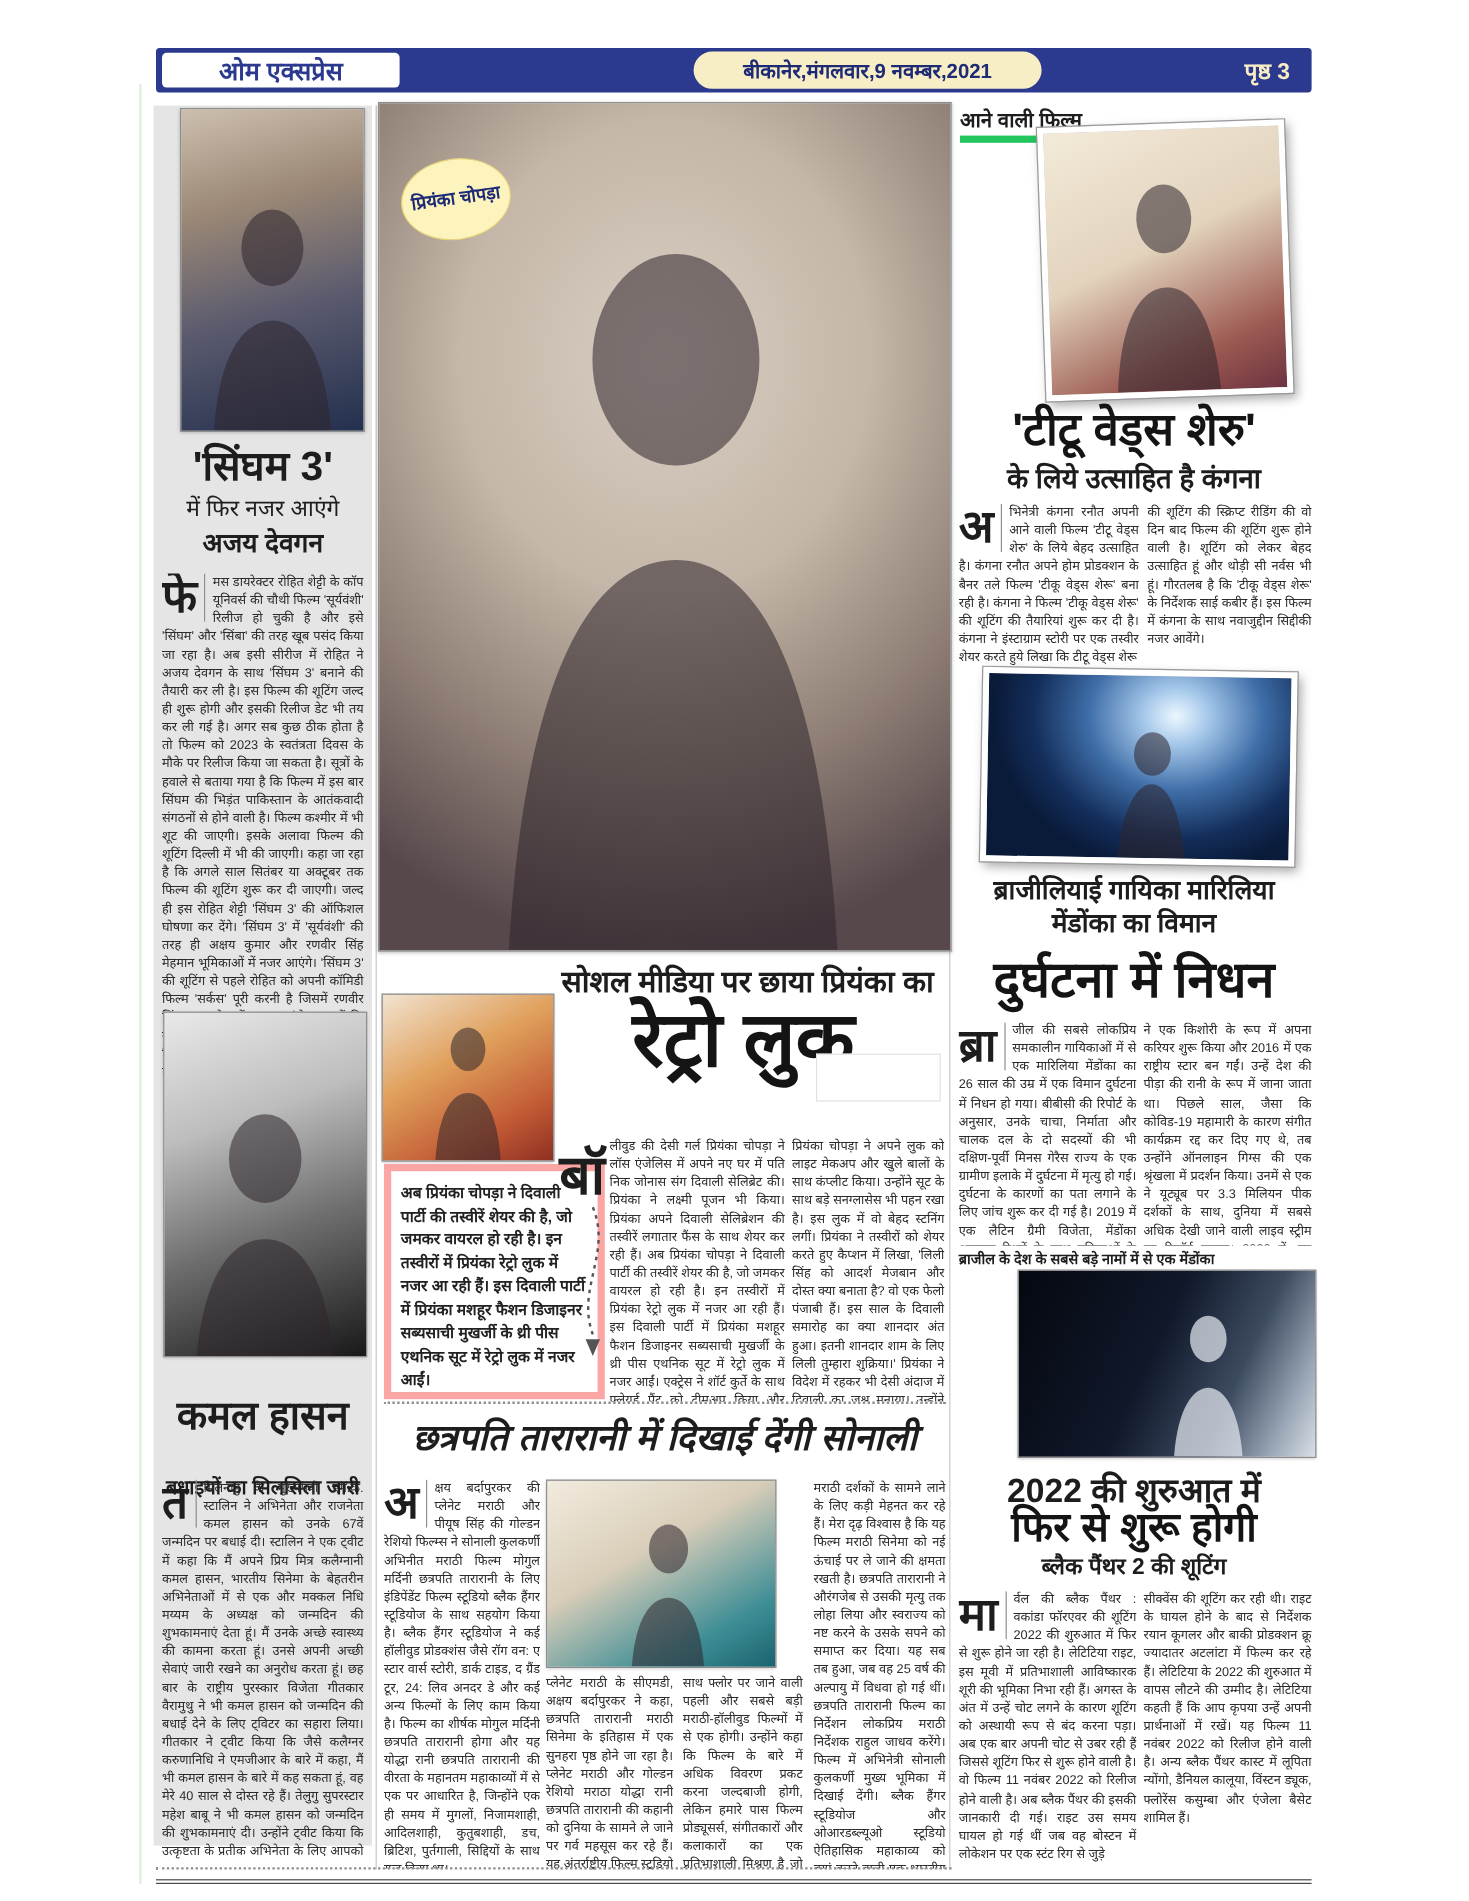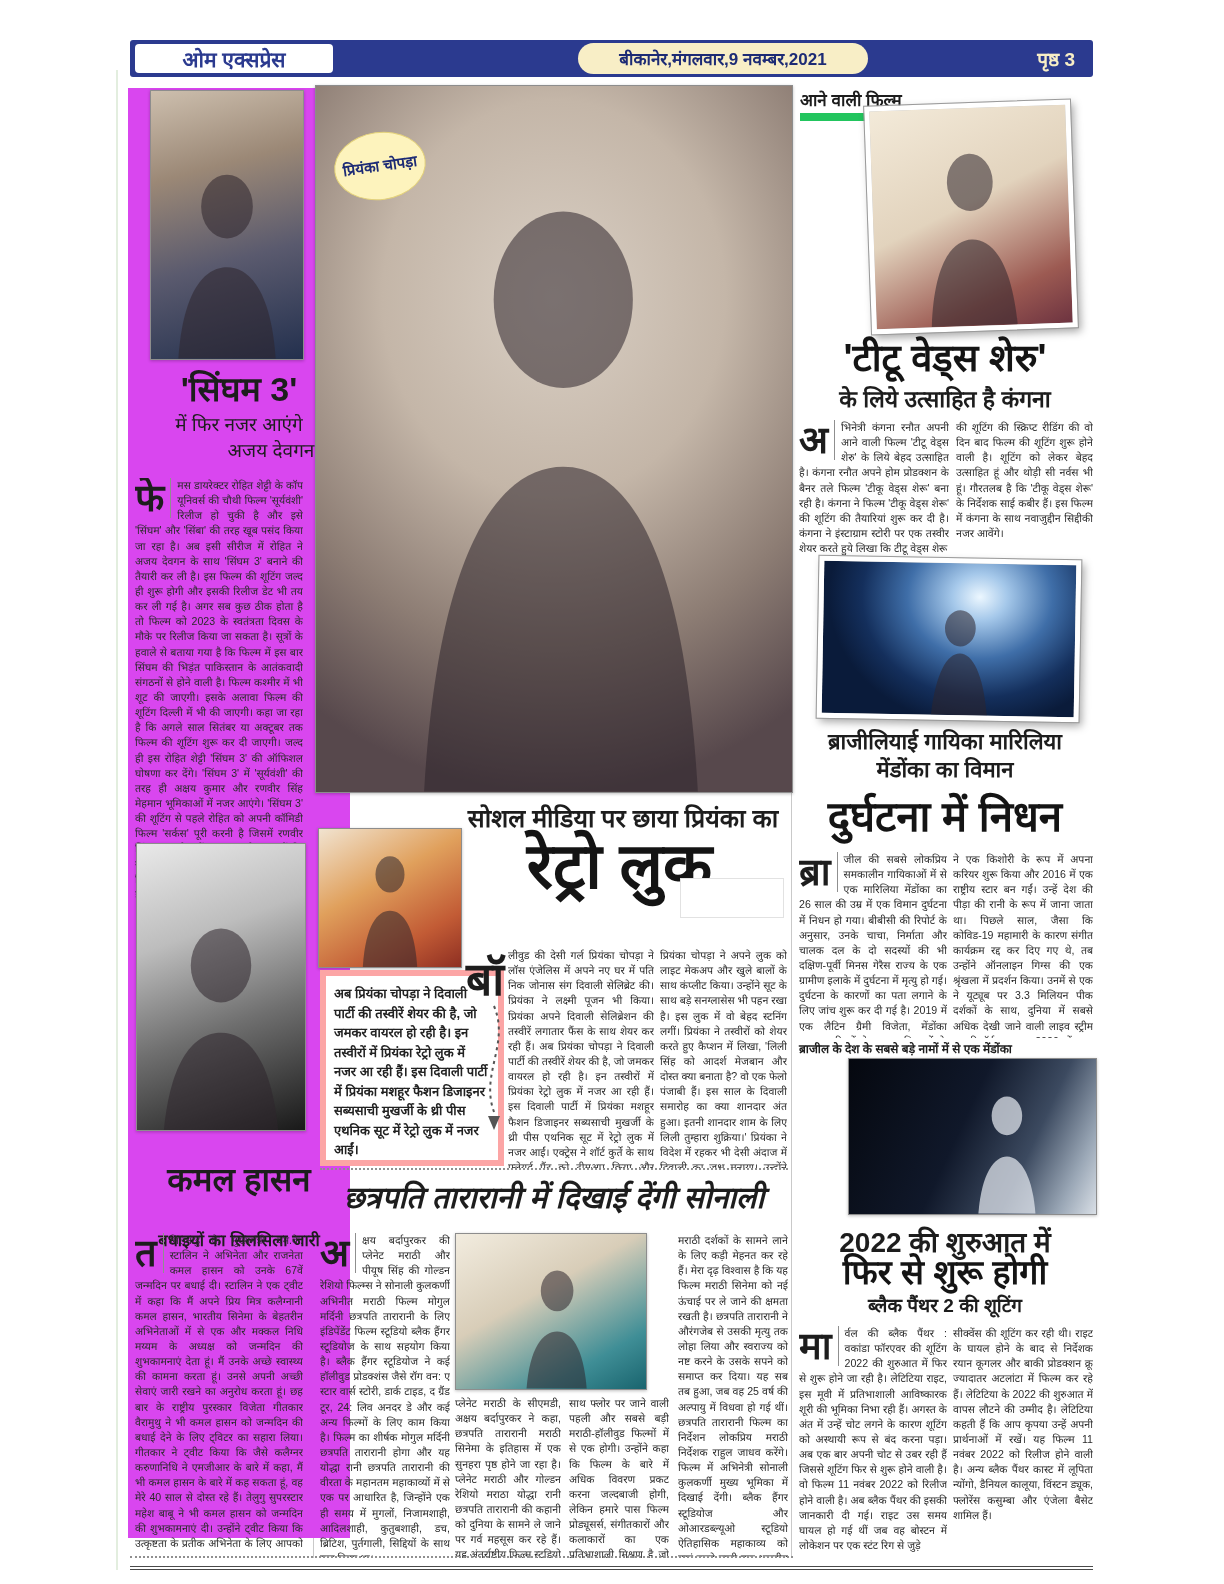--- a/index.html
+++ b/index.html
@@ -45,25 +45,25 @@
   #photo-sonali .inner{background:linear-gradient(150deg,#f2ecdf 0%,#d8cdb8 40%,#3f8e96 78%,#19646e 100%);}
   #photo-kangana{left:868px;top:103px;width:196px;height:218px;transform:rotate(-2deg);}
   #photo-kangana .inner{background:linear-gradient(155deg,#f3ead9 0%,#e2d3bd 45%,#9c5a52 80%,#6d3340 100%);}
   #photo-singer{left:818px;top:558px;width:252px;height:152px;transform:rotate(1deg);}
   #photo-singer .inner{background:radial-gradient(60% 85% at 62% 22%,#ecf7ff 0%,#a5c8ea 18%,#3f6ea8 48%,#142f5c 78%,#0a1b3a 100%);}
   #photo-bp{left:848px;top:1058px;width:247px;height:155px;}
   #photo-bp .inner{background:linear-gradient(115deg,#05080f 0%,#10182a 45%,#3c4a60 70%,#9aa7b6 88%,#d9dfe6 100%);}
   #photo-bp .sil{left:28%;width:72%;}
 
   
-  #left-col{position:absolute;left:128px;top:88px;width:182px;height:1450px;background:#d946ef;padding-left:40px;}
+  #left-col{position:absolute;left:128px;top:88px;width:182px;height:1450px;background:#e5e5e5;}
   .hl{position:absolute;left:0;width:100%;text-align:center;color:#1d1d1d;line-height:1.15;}
   #sg-h1{top:282px;font-size:34px;font-weight:bold;}
   #sg-h2{top:326px;font-size:19px;font-weight:normal;}
-  #sg-h3{top:352px;font-size:19px;font-weight:normal;margin-left:32px;}
+  #sg-h3{top:352px;font-size:22px;font-weight:bold;}
   #km-h1{top:1018px;font-size:12px;font-weight:bold;}
   #km-h2{top:1073px;font-size:33px;font-weight:bold;}
   #km-h3{top:1115px;font-size:16.5px;font-weight:bold;margin-top:28px;}
   .body-text{font-size:10.6px;line-height:1.43;text-align:justify;color:#2b2b2b;overflow:hidden;}
   .abs{position:absolute;}
   #sg-body{left:7px;top:390px;width:168px;height:448px;}
   #km-body{left:7px;top:1145px;width:168px;height:318px;}
   .dropcap{float:left;font-size:38px;line-height:.95;font-weight:bold;color:#1d1d1d;
            padding:2px 6px 2px 0;margin-right:6px;border-right:1px solid #8f8f8f;}
 
@@ -84,21 +84,21 @@
 
   
   #so-head{position:absolute;left:320px;top:1176px;width:468px;text-align:center;font-size:30px;font-weight:bold;font-style:italic;color:#1d1d1d;}
   #so-col1{left:320px;top:1233px;width:130px;height:324px;}
   #so-col2{left:455px;top:1396px;width:106px;height:162px;}
   #so-col3{left:569px;top:1396px;width:100px;height:162px;}
   #so-col4{left:678px;top:1233px;width:110px;height:324px;}
 
   
   #section-label{position:absolute;left:800px;top:88px;font-size:17px;font-weight:bold;color:#1d1d1d;
-                 border-bottom:8px solid #22c55e;padding-bottom:2px;}
+                 border-bottom:6px solid #22c55e;padding-bottom:2px;}
   #kg-h1{position:absolute;left:795px;top:330px;width:300px;text-align:center;font-size:38px;font-weight:bold;color:#141414;}
   #kg-h2{position:absolute;left:795px;top:382px;width:300px;text-align:center;font-size:23px;font-weight:bold;color:#1d1d1d;}
   #kg-col1{left:799px;top:420px;width:150px;height:138px;}
   #kg-col2{left:956px;top:420px;width:137px;height:118px;}
   #ma-h1{position:absolute;left:795px;top:728px;width:300px;text-align:center;font-size:22px;font-weight:bold;color:#1d1d1d;line-height:1.25;}
   #ma-h2{position:absolute;left:795px;top:786px;width:300px;text-align:center;font-size:42px;font-weight:bold;color:#141414;}
   #ma-col1{left:799px;top:852px;width:148px;height:186px;}
   #ma-col2{left:953px;top:852px;width:140px;height:186px;}
   #ma-caption{position:absolute;left:799px;top:1040px;width:294px;font-size:12px;font-weight:bold;color:#1d1d1d;}
   #bp-h1{position:absolute;left:795px;top:1222px;width:300px;text-align:center;font-size:28px;font-weight:bold;color:#1d1d1d;}

